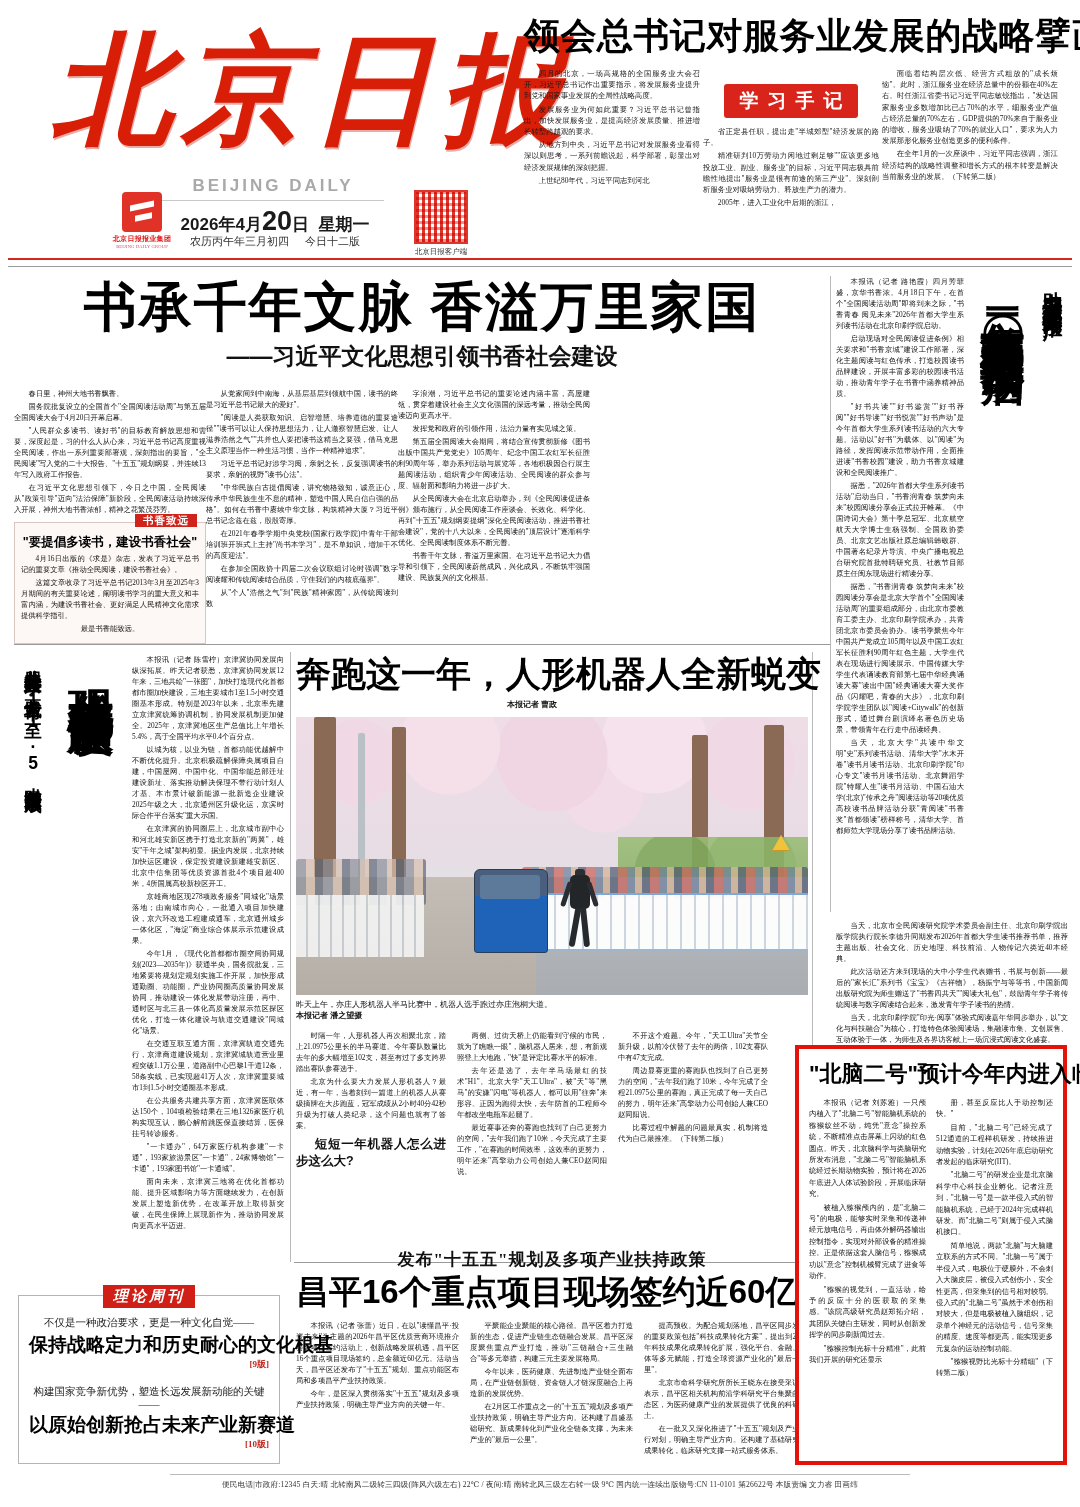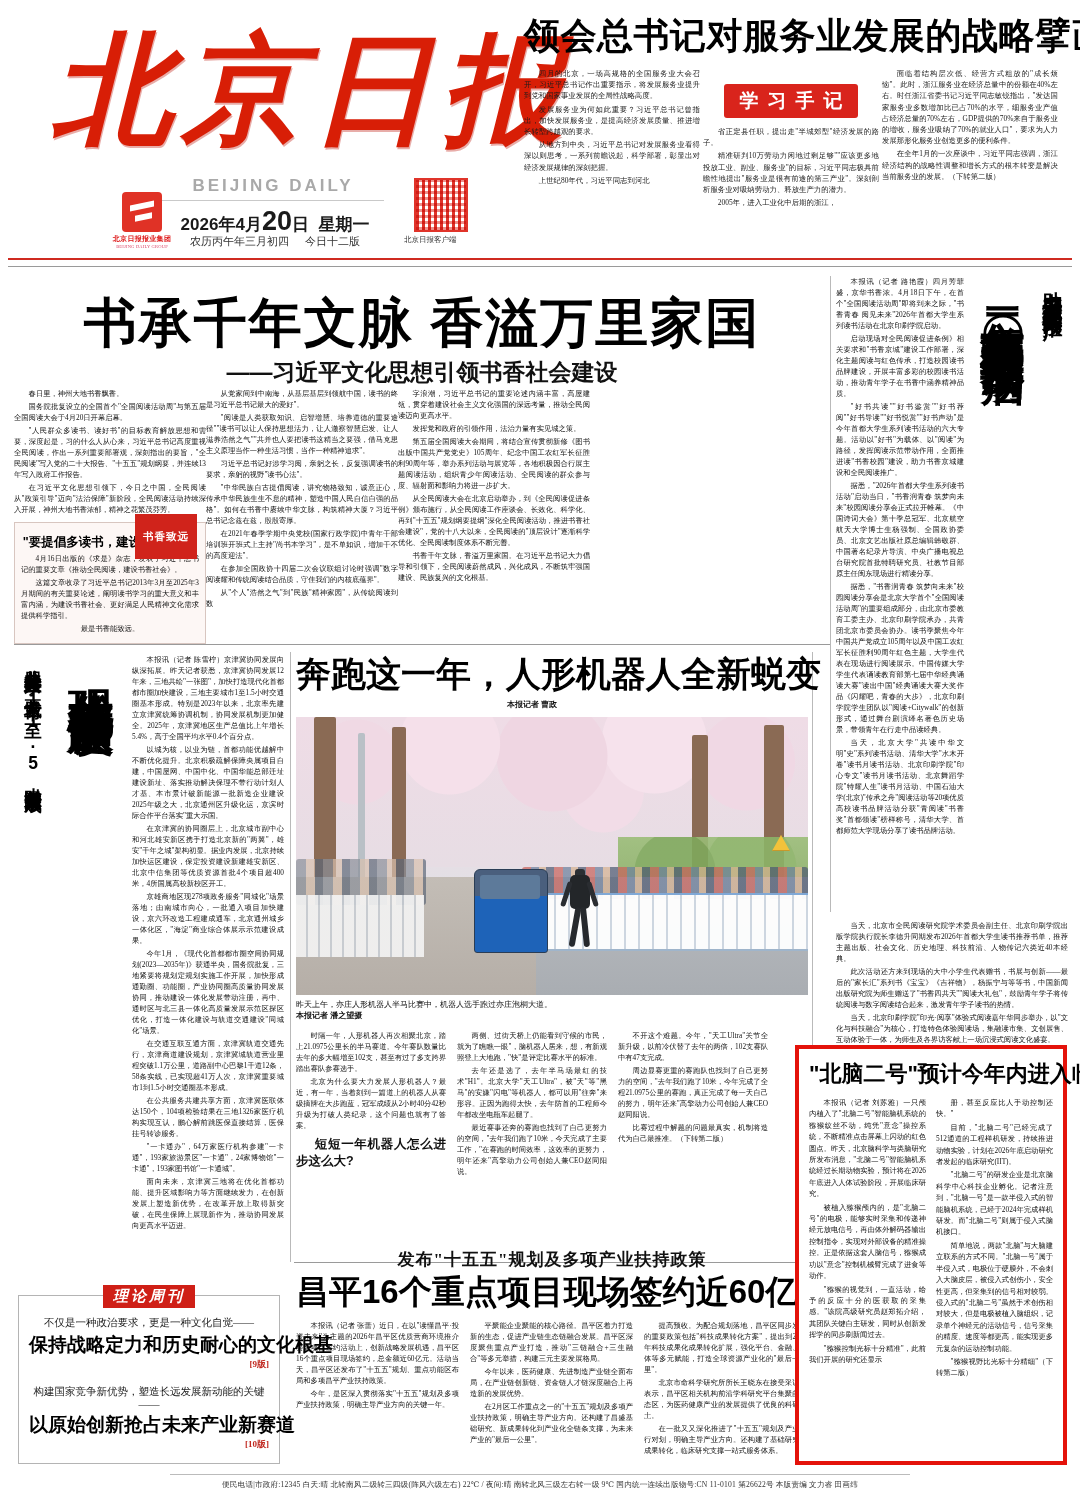--- a/index.html
+++ b/index.html
@@ -41,21 +41,21 @@
   .mh-sub .sp{display:inline-block;width:16px;}
   .grp{position:absolute;left:106px;top:192px;width:72px;text-align:center;}
   .grp-mark{
     width:40px;height:40px;margin:0 auto 2px;background:#e03226;
     border-radius:4px;position:relative;
   }
   .grp-mark:before{content:"";position:absolute;left:8px;top:11px;width:24px;height:6px;background:#fff;transform:skewY(-12deg);}
   .grp-mark:after{content:"";position:absolute;left:13px;top:22px;width:17px;height:6px;background:#fff;transform:skewY(-12deg);}
   .grp-t1{font-size:7px;color:#d11;font-weight:700;letter-spacing:.3px;}
   .grp-t2{font-size:4.5px;color:#d46;letter-spacing:.2px;}
-  .qr{position:absolute;left:404px;top:178px;width:74px;}
+  .qr{position:absolute;left:404px;top:190px;width:74px;text-align:center;}
   .qr-box{
     width:46px;height:46px;margin:0 auto 3px;border:2px solid #e0342a;padding:2px;
     background:
       repeating-linear-gradient(90deg,#e0342a 0 3px,#fff 3px 6px),
       repeating-linear-gradient(0deg,rgba(224,52,42,.55) 0 3px,#fff 3px 6px);
     background-blend-mode:multiply;
   }
   .qr-cap{font-size:7.5px;color:#333;}
 
   
@@ -74,42 +74,42 @@
     letter-spacing:9px;text-indent:9px;display:flex;align-items:center;justify-content:center;
     border-radius:3px;
   }
 
   
   .hr-red{position:absolute;left:8px;width:1064px;height:2px;background:#cf2a20;}
   .hr-thin{position:absolute;left:8px;width:1064px;height:1px;background:#9a9a9a;}
   .vline{position:absolute;width:1px;background:#b9b9b9;}
 
   
-  .lead{position:absolute;left:14px;top:292px;width:816px;text-align:center;}
+  .lead{position:absolute;left:14px;top:276px;width:816px;text-align:center;}
   .lead-h{
     font-family:"Liberation Sans",sans-serif;font-weight:700;
     font-size:53px;line-height:62px;letter-spacing:2px;color:#000;white-space:nowrap;
   }
   .lead-sub{
     font-family:"Liberation Sans",sans-serif;font-weight:700;
     font-size:23px;line-height:32px;margin-top:2px;color:#111;white-space:nowrap;
   }
 
   
   .lead-body{position:absolute;left:14px;top:388px;width:816px;display:flex;}
   .lb-col{width:192px;font-size:7.3px;line-height:11px;text-align:justify;}
   .lb-col p{margin:0 0 2px;text-indent:2em;}
 
   .shuxiang{
     margin:7px 0 6px;border:1px solid #d8c6c0;background:#fdf7f5;padding:14px 6px 7px;
     position:relative;
   }
   .shuxiang-tag{
     position:absolute;right:8px;top:-9px;background:#d0231b;color:#fff;
-    font-size:10.5px;font-weight:700;padding:17px 8px;letter-spacing:1px;
+    font-size:10.5px;font-weight:700;padding:1px 8px;letter-spacing:1px;
     font-family:"Liberation Sans",sans-serif;
   }
   .shuxiang-h{
     font-family:"Liberation Sans",sans-serif;font-weight:700;font-size:12.5px;
     text-align:center;margin-bottom:5px;color:#000;
   }
   .shuxiang p{margin:0 0 2px;text-indent:2em;font-size:7.3px;line-height:11px;}
   .shuxiang .center{text-indent:0;text-align:center;}
 
   

